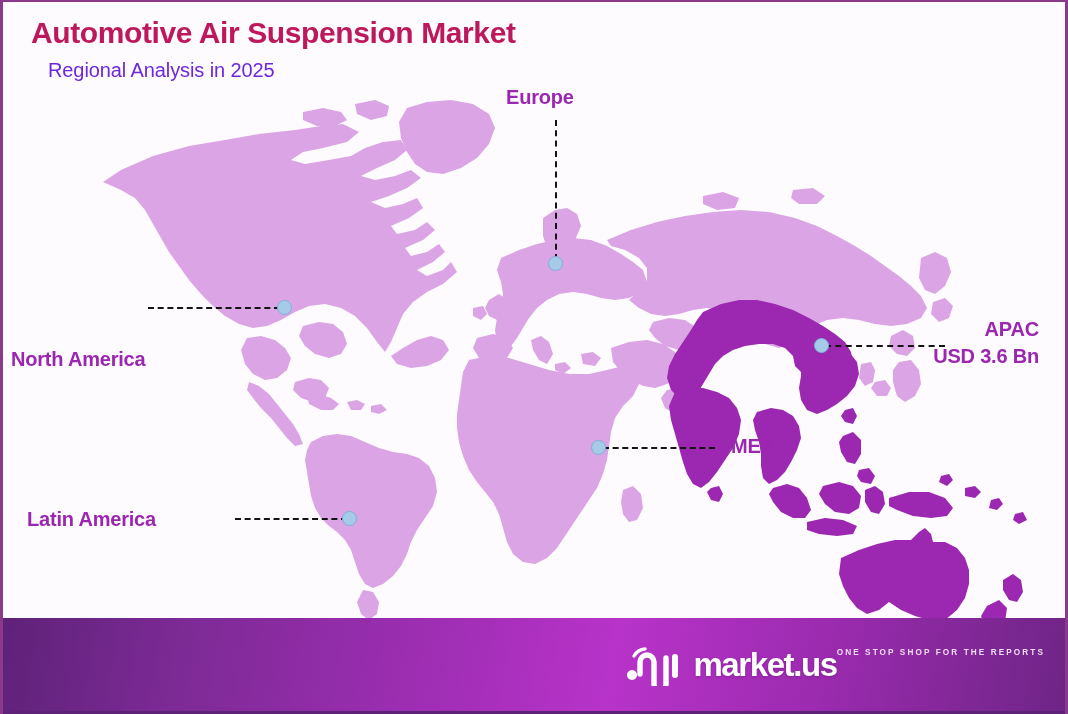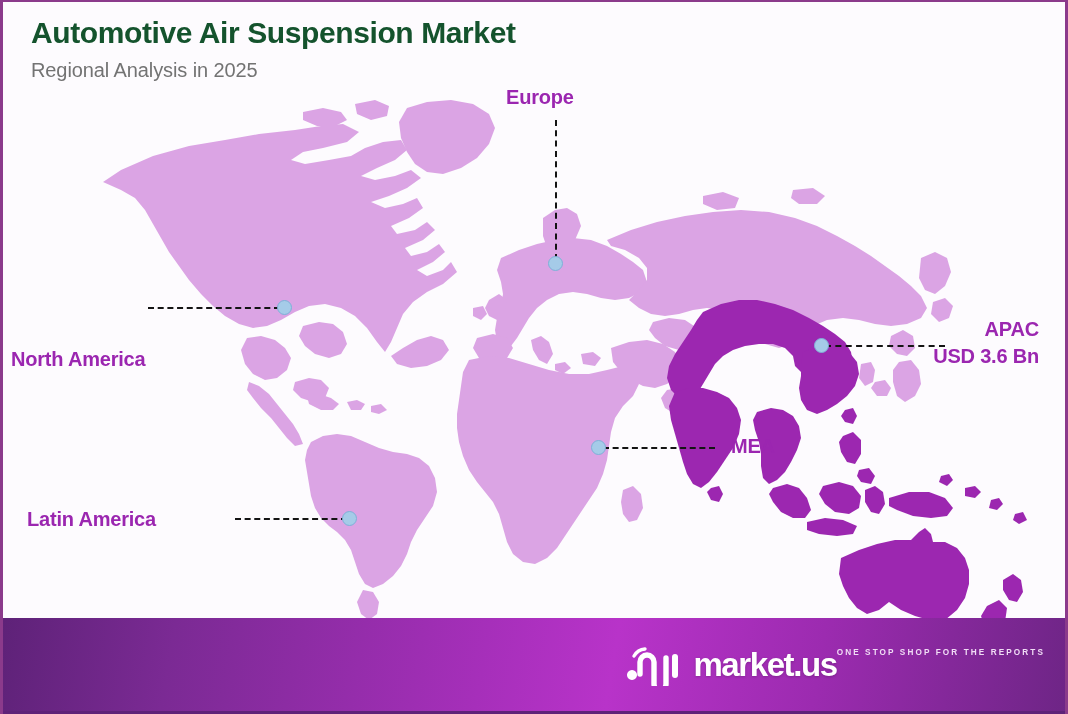--- a/index.html
+++ b/index.html
@@ -18,26 +18,26 @@
     background:#fdfbfe;
     border-left:3px solid #8b3a8b;
     border-right:3px solid #8b3a8b;
     border-top:2px solid #8b3a8b;
     overflow:hidden;
   }
 
   
   .header { position:absolute; left:28px; top:14px; z-index:30; }
   .title {
-    font-size:30px; font-weight:bold; color:#14532d;
+    font-size:30px; font-weight:bold; color:#be185d;
     letter-spacing:-0.4px; line-height:1.15; white-space:nowrap;
   }
   .subtitle {
-    font-size:20px; font-weight:normal; color:#737373;
-    margin-top:8px; letter-spacing:-0.1px; white-space:nowrap;
+    font-size:20px; font-weight:normal; color:#6d28d9;
+    margin-top:8px; letter-spacing:-0.1px; white-space:nowrap;margin-left:17px;
   }
 
   
   .map-wrap {
     position:absolute; left:0; top:88px;
     width:1068px; height:530px;
   }
   .map-svg { display:block; width:100%; height:100%; }
 
   

